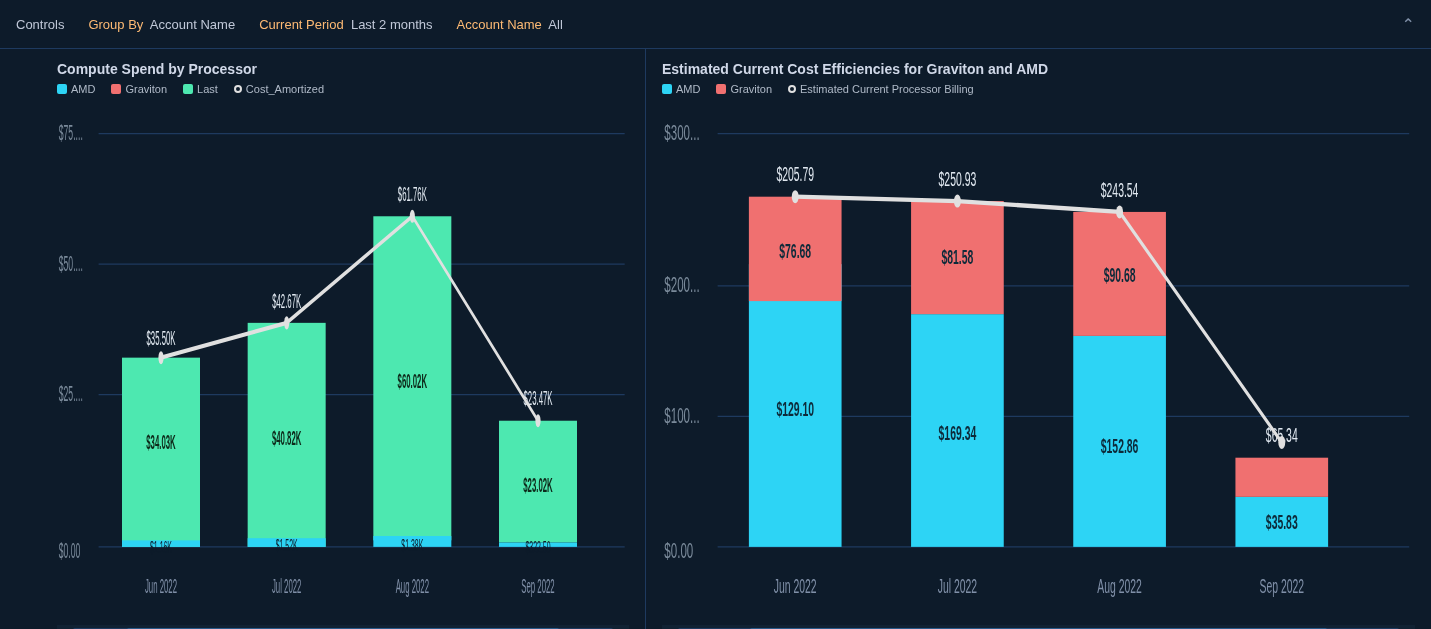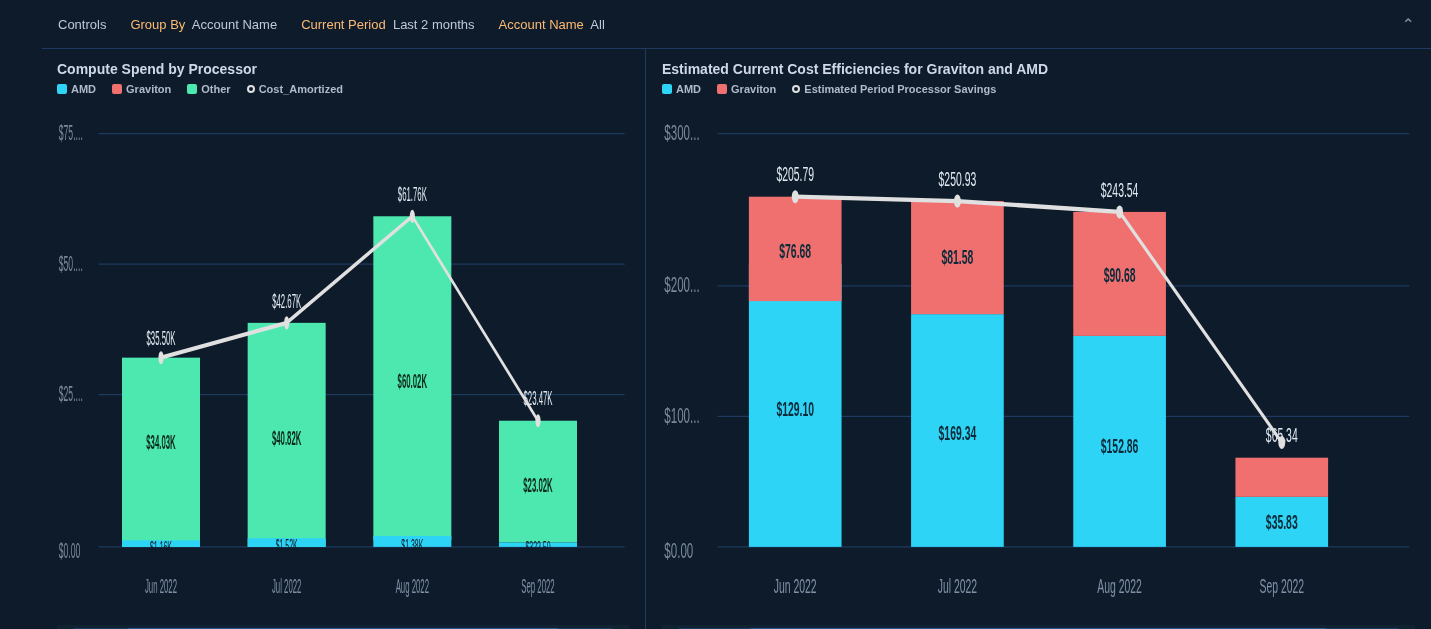--- a/index.html
+++ b/index.html
@@ -15,21 +15,20 @@
 
     
     .controls-bar {
       background: #0d1b2a;
       border-bottom: 1px solid #1e3a5f;
       padding: 24px 16px;
       display: flex;
       align-items: center;
       gap: 24px;
       height: 38px;
-      margin-left: 42px;
     }
     .controls-label {
       font-size: 13px;
       color: #c0c8d8;
     }
     .controls-item {
       font-size: 13px;
       color: #c0c8d8;
     }
     .controls-item span.key {
@@ -79,21 +78,20 @@
       font-size: 14px;
       color: #d0d8e8;
       font-weight: 600;
       margin-bottom: 6px;
     }
     .legend {
       display: flex;
       gap: 16px;
       margin-bottom: 6px;
       align-items: center;
-      font-weight: bold;
     }
     .legend-item {
       display: flex;
       align-items: center;
       gap: 4px;
       font-size: 11px;
       color: #b0bac8;
     }
     .legend-dot {
       width: 10px;
@@ -150,21 +148,21 @@
         <div class="legend-item">
           <div class="legend-dot" style="background:#2dd4f5;"></div>
           <span>AMD</span>
         </div>
         <div class="legend-item">
           <div class="legend-dot" style="background:#f07070;"></div>
           <span>Graviton</span>
         </div>
         <div class="legend-item">
           <div class="legend-dot" style="background:#4de8b0;"></div>
-          <span>Other</span>
+          <span>Last</span>
         </div>
         <div class="legend-item">
           <div class="legend-circle"></div>
           <span>Cost_Amortized</span>
         </div>
       </div>
 
       <div class="chart-area">
         <svg viewBox="0 0 660 240" preserveAspectRatio="none" class="chart-svg">
 
@@ -232,21 +230,21 @@
         <div class="legend-item">
           <div class="legend-dot" style="background:#2dd4f5;"></div>
           <span>AMD</span>
         </div>
         <div class="legend-item">
           <div class="legend-dot" style="background:#f07070;"></div>
           <span>Graviton</span>
         </div>
         <div class="legend-item">
           <div class="legend-circle"></div>
-          <span>Estimated Period Processor Savings</span>
+          <span>Estimated Current Processor Billing</span>
         </div>
       </div>
 
       <div class="chart-area">
         <svg viewBox="0 0 650 240" preserveAspectRatio="none" class="chart-svg">
 
           <text x="2" y="18" fill="#7a8a9a" font-size="10">$300...</text>
           <text x="2" y="88" fill="#7a8a9a" font-size="10">$200...</text>
           <text x="2" y="148" fill="#7a8a9a" font-size="10">$100...</text>
           <text x="2" y="210" fill="#7a8a9a" font-size="10">$0.00</text>

